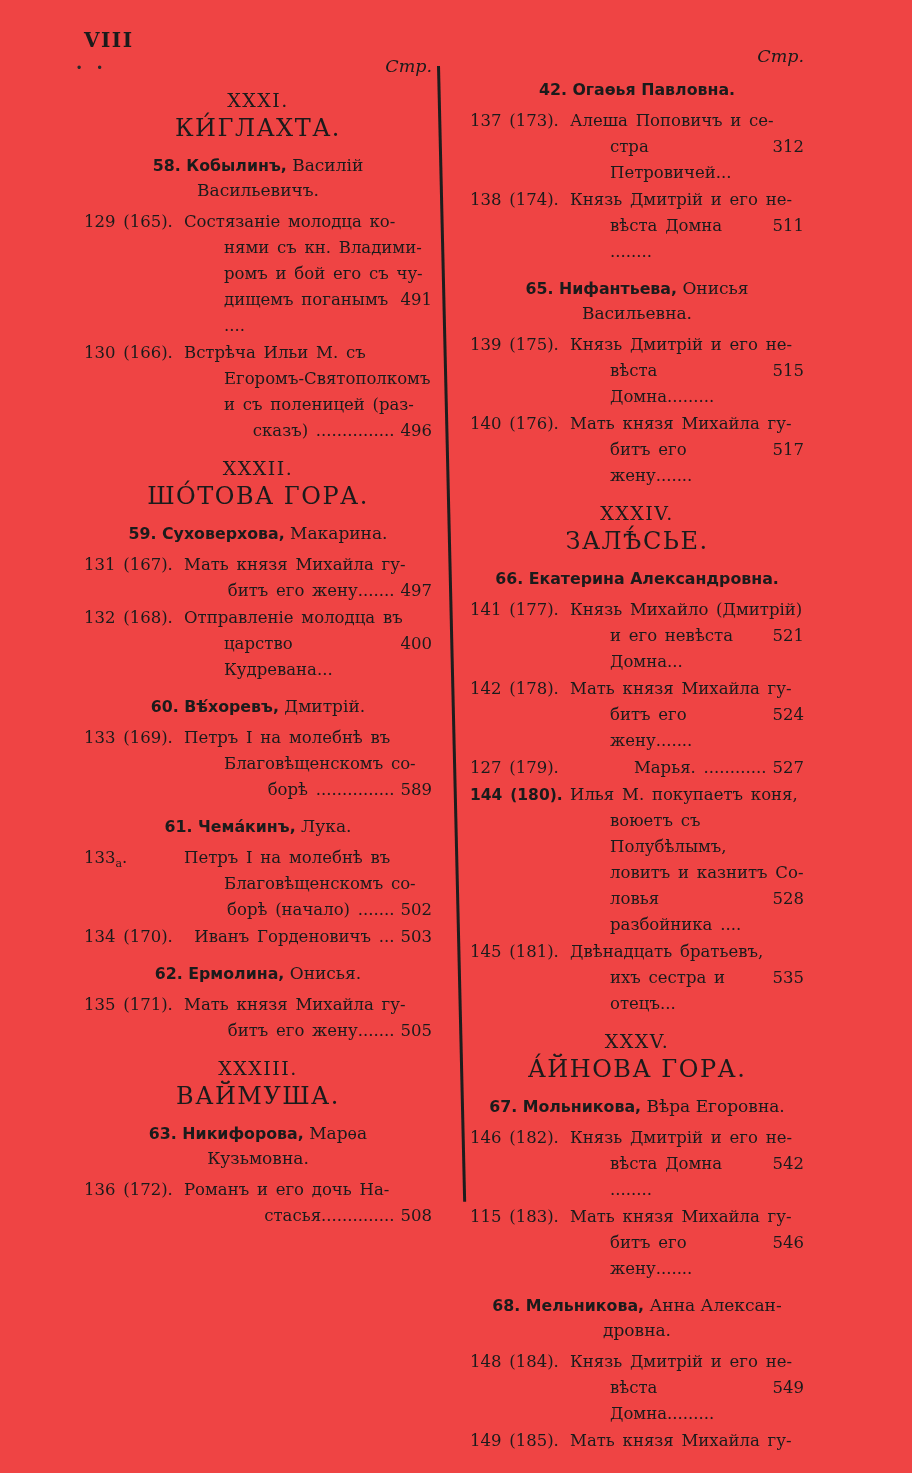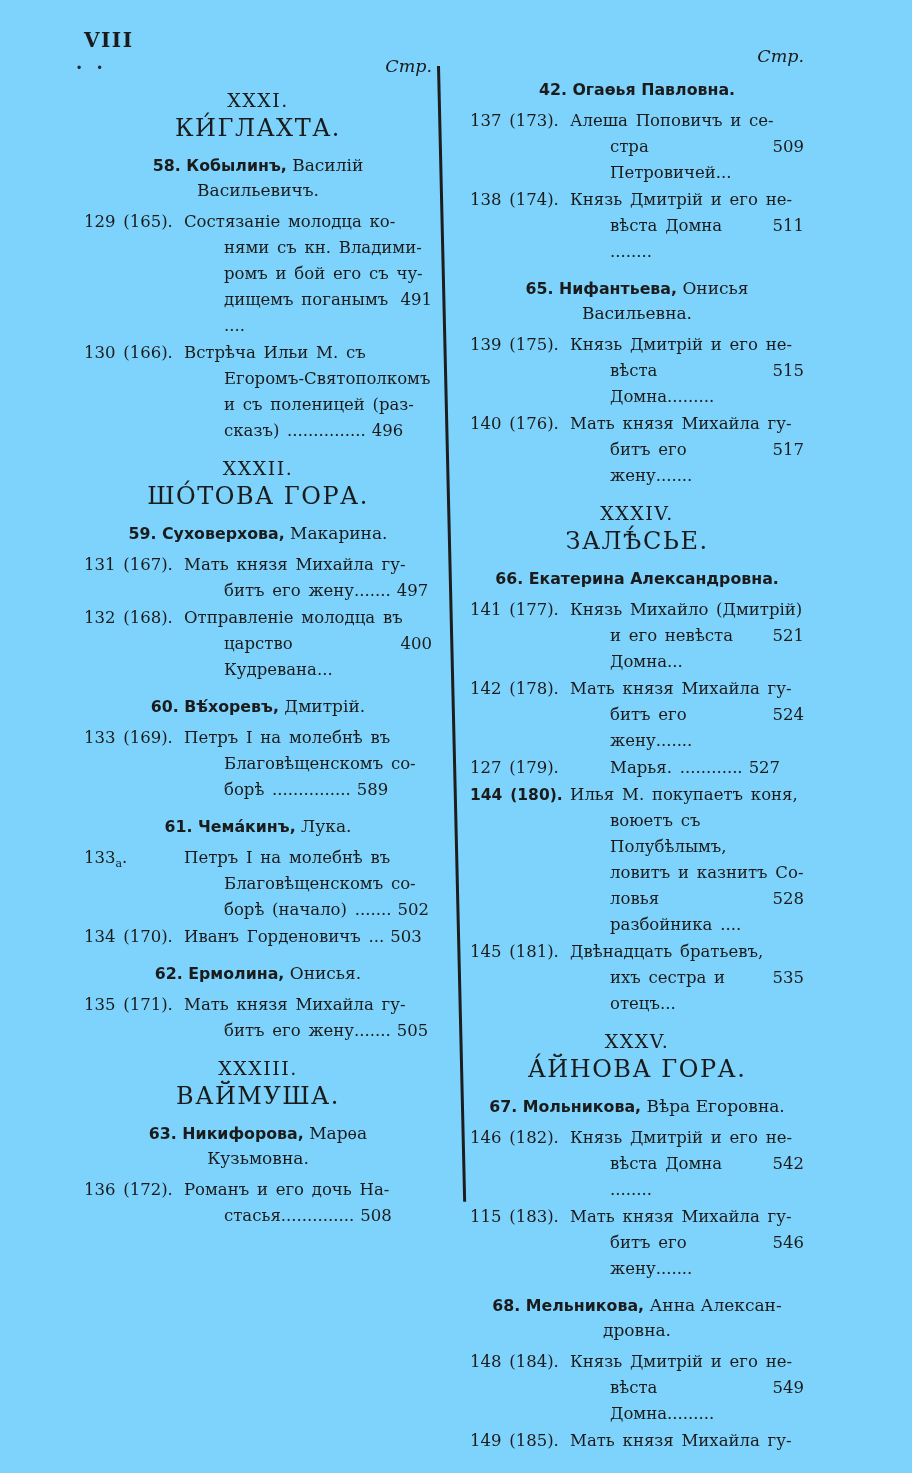--- a/index.html
+++ b/index.html
@@ -1,17 +1,17 @@
 <!DOCTYPE html>
 <html><head>
 <meta charset="utf-8">
 <style>
   html,body{margin:0;padding:0;background:#e9e9e7;}
   .page{
-    position:relative;width:912px;height:1473px;background:#7dd3fc;
+    position:relative;width:912px;height:1473px;background:#ef4444;
     font-family:"DejaVu Serif",serif;color:#1b1b1b;overflow:hidden;margin:0 auto;
   }
   .folio{position:absolute;left:84px;top:28px;font-weight:bold;font-size:20px;letter-spacing:1.5px;}
   .noise{position:absolute;left:76px;top:52px;font-size:18px;font-weight:bold;letter-spacing:4px;color:#2a2a2a;}
   .divider{
     position:absolute;left:437px;top:66px;width:2.6px;height:1136px;background:#1d1d1d;
     transform:rotate(-1.32deg);transform-origin:top center;
   }
   .col{position:absolute;}
   .col-left{left:84px;top:56px;width:348px;}
@@ -20,21 +20,21 @@
   .chapter{text-align:center;font-size:19px;letter-spacing:1.5px;margin:13px 0 3px;}
   .place{text-align:center;font-size:24px;letter-spacing:1.5px;margin:2px 0 6px;}
   .performer{text-align:center;font-size:17px;line-height:25px;margin:11px 0 6px;}
   .performer .b{font-family:"DejaVu Sans",sans-serif;font-weight:bold;font-size:15.8px;}
   .entry{display:flex;font-size:16.5px;line-height:26px;margin:1px 0;word-spacing:2.5px;}
   .entry-num{width:100px;flex:none;white-space:nowrap;}
   .entry-num.nb{font-family:"DejaVu Sans",sans-serif;font-weight:bold;font-size:15.5px;}
   .entry-num sub{font-size:11px;line-height:0;}
   .entry-body{flex:1;min-width:0;}
   .line.cont{margin-left:40px;}
-  .line.last{display:flex;justify-content:flex-start;}
+  .line.last{display:flex;justify-content:flex-end;}
   .line.last .pg{margin-left:6px;word-spacing:0;}
 </style>
 </head>
 <body>
 
 <div class="page">
   <div class="folio">VIII</div>
   <div class="noise">. .</div>
   <div class="divider"></div>
 
@@ -170,21 +170,21 @@
     <div id="col-right-body">
         <div class="performer">
           <div class="performer-line"><span class="b">42. Огаѳья Павловна.</span></div>
         </div>
         <div class="entry">
           <div class="entry-num">137 (173).</div>
           <div class="entry-body">
             <div class="line">Алеша Поповичъ и се-</div>
             <div class="line last cont">
               <span class="ltext">стра Петровичей...</span>
-              <span class="pg">509</span>
+              <span class="pg">312</span>
             </div>
           </div>
         </div>
         <div class="entry">
           <div class="entry-num">138 (174).</div>
           <div class="entry-body">
             <div class="line">Князь Дмитрій и его не-</div>
             <div class="line last cont">
               <span class="ltext">вѣста Домна ........</span>
               <span class="pg">511</span>

